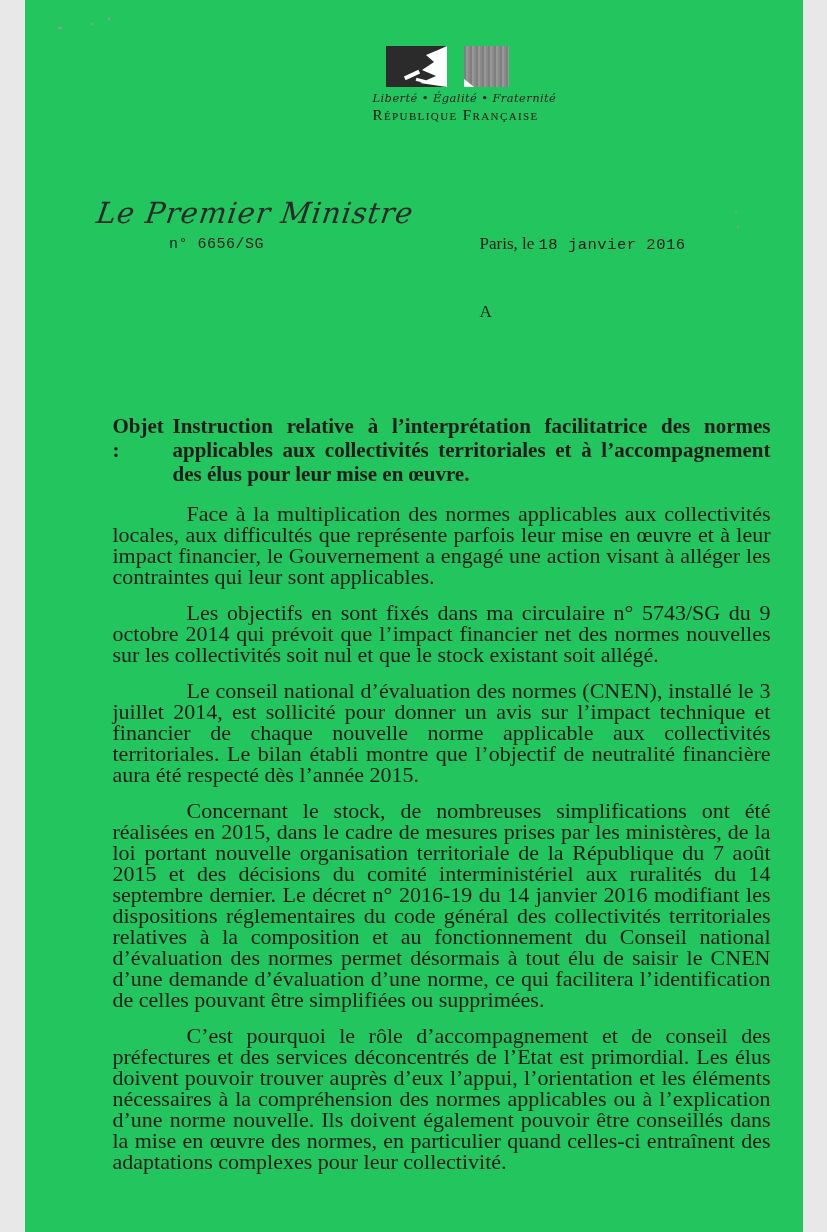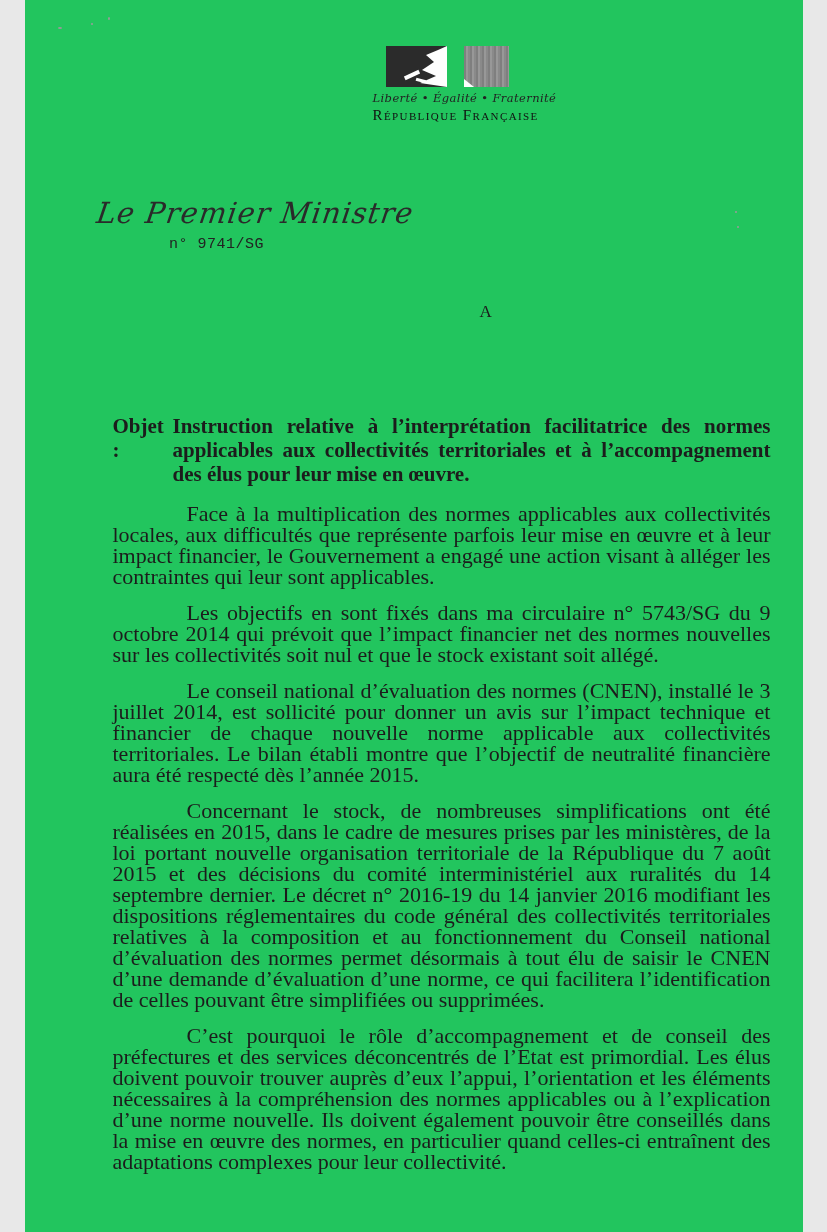--- a/index.html
+++ b/index.html
@@ -99,23 +99,27 @@
         </svg>
       </span>
       <span class="flag"></span>
     </div>
     <div class="motto">Liberté • Égalité • Fraternité</div>
     <div class="republic">République Française</div>
   </div>
 
   <div class="sender-block">
     <div class="sender-script">Le Premier Ministre</div>
-    <div class="reference">n° 9741/SG</div>
+    <div class="reference">n° 6656/SG</div>
   </div>
 
+  <div class="date-line">
+    <span>Paris, le</span>
+    <span class="date-typed">18 janvier 2016</span>
+  </div>
 
   <div class="recipient-block">
     <div>A</div>
   </div>
 
   <div class="subject">
     <span class="subject-label">Objet :</span>
     <span class="subject-text">Instruction relative à l’interprétation facilitatrice des normes applicables aux collectivités territoriales et à l’accompagnement des élus pour leur mise en œuvre.</span>
   </div>
 

